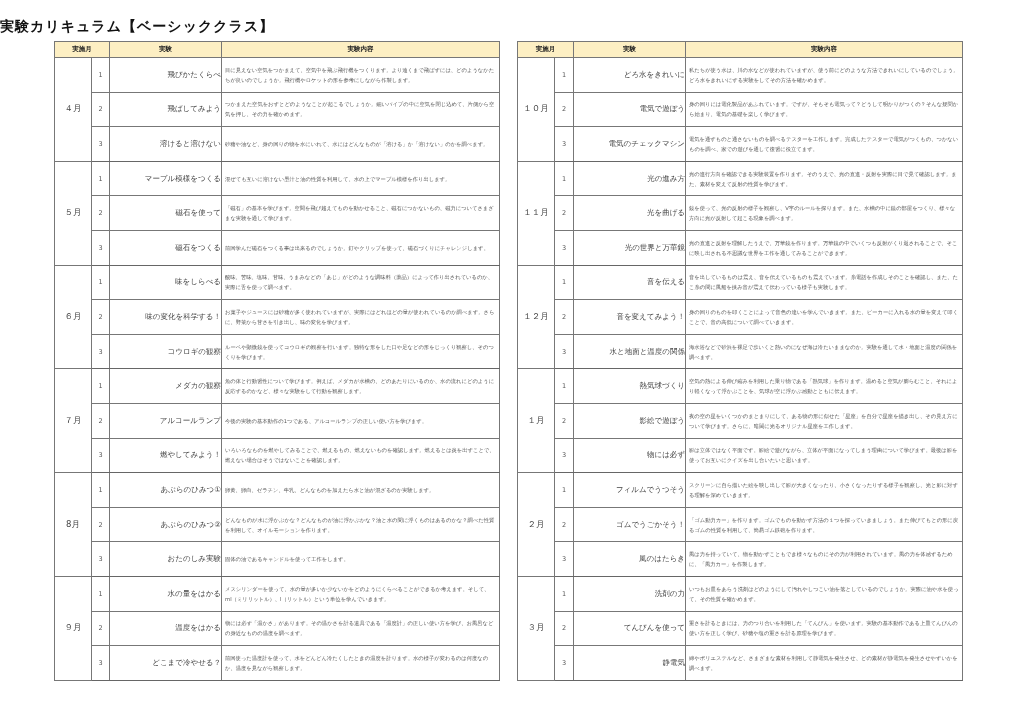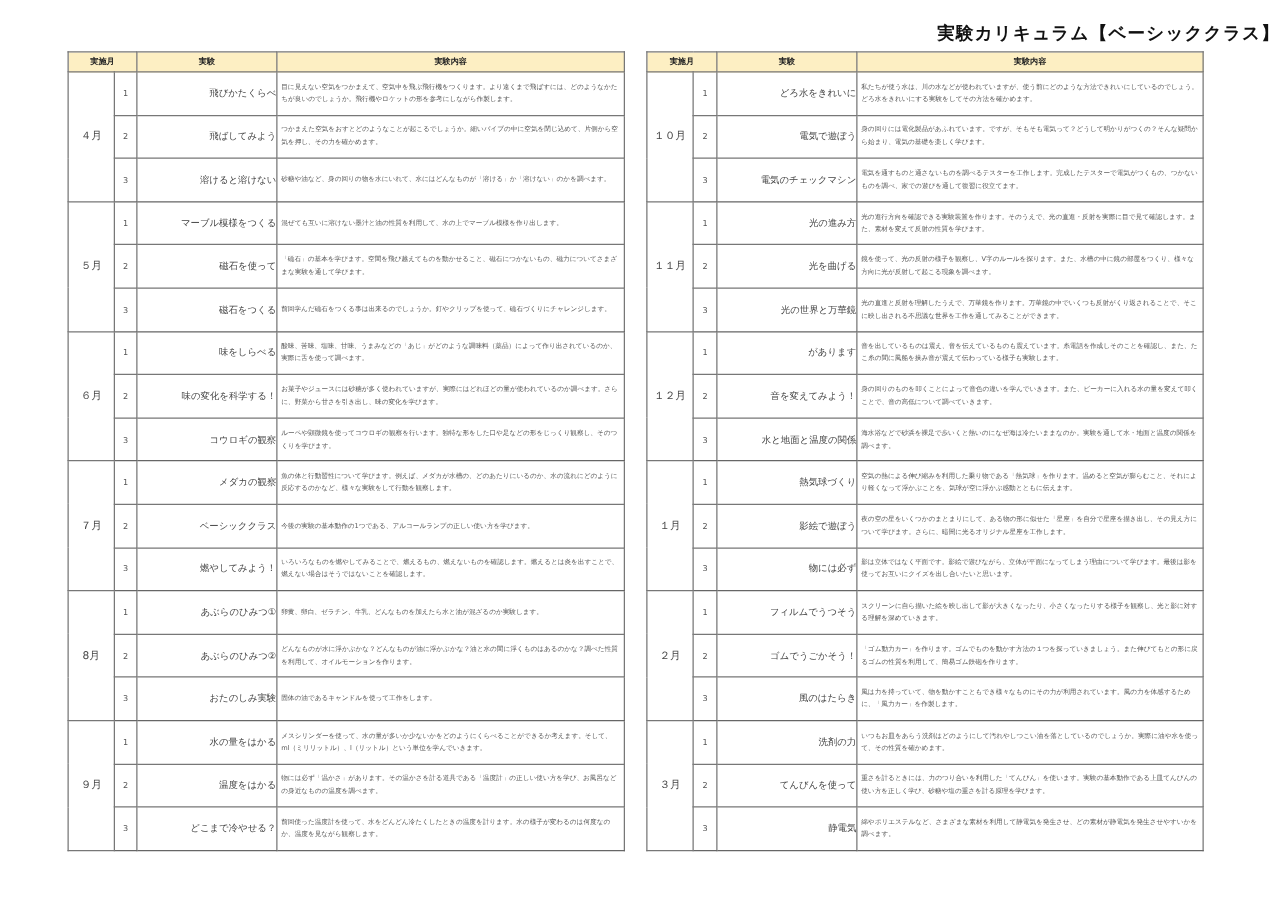--- a/index.html
+++ b/index.html
@@ -1,18 +1,18 @@
 <!DOCTYPE html>
 <html><head>
 <meta charset="utf-8">
 <style>
   html, body { margin:0; padding:0; background:#ffffff; }
   body { width:1024px; height:724px; position:relative; overflow:hidden;
          font-family:"DejaVu Sans", "Liberation Sans", sans-serif; color:#333; }
-  .title { position:absolute; top:18px; left:0; width:1024px; text-align:right;
+  .title { position:absolute; top:18px; left:0; width:1024px; text-align:left;
            font-size:14px; font-weight:bold; color:#111; letter-spacing:1px; }
   table.cur { position:absolute; top:41px; border-collapse:collapse; table-layout:fixed;padding-left:27px; }
   table.cur.left { left:54px; width:445px; }
   table.cur.right { left:517px; width:445px; }
   table.cur th, table.cur td { border:1px solid #777; padding:0; }
   table.cur th { background:#fdefc3; height:15px; font-size:6.5px; font-weight:bold; color:#222; text-align:center; }
   table.cur td { height:33.6px; }
   td.month { text-align:center; font-size:8.5px; color:#444; }
   td.num { text-align:center; font-size:6.5px; color:#555; }
   td.exp { text-align:right; font-size:7.5px; color:#444; }
@@ -89,21 +89,21 @@
         <td class="desc">ルーペや顕微鏡を使ってコウロギの観察を行います。独特な形をした口や足などの形をじっくり観察し、そのつくりを学びます。</td>
       </tr>
       <tr>
         <td class="month" rowspan="3">７月</td>
         <td class="num">1</td>
         <td class="exp">メダカの観察</td>
         <td class="desc">魚の体と行動習性について学びます。例えば、メダカが水槽の、どのあたりにいるのか、水の流れにどのように反応するのかなど、様々な実験をして行動を観察します。</td>
       </tr>
       <tr>
         <td class="num">2</td>
-        <td class="exp">ベーシッククラス</td>
+        <td class="exp">アルコールランプ</td>
         <td class="desc">今後の実験の基本動作の1つである、アルコールランプの正しい使い方を学びます。</td>
       </tr>
       <tr class="blockend">
         <td class="num">3</td>
         <td class="exp">燃やしてみよう！</td>
         <td class="desc">いろいろなものを燃やしてみることで、燃えるもの、燃えないものを確認します。燃えるとは炎を出すことで、燃えない場合はそうではないことを確認します。</td>
       </tr>
       <tr>
         <td class="month" rowspan="3">8月</td>
         <td class="num">1</td>
@@ -182,21 +182,21 @@
         <td class="desc">鏡を使って、光の反射の様子を観察し、V字のルールを探ります。また、水槽の中に鏡の部屋をつくり、様々な方向に光が反射して起こる現象を調べます。</td>
       </tr>
       <tr class="blockend">
         <td class="num">3</td>
         <td class="exp">光の世界と万華鏡</td>
         <td class="desc">光の直進と反射を理解したうえで、万華鏡を作ります。万華鏡の中でいくつも反射がくり返されることで、そこに映し出される不思議な世界を工作を通してみることができます。</td>
       </tr>
       <tr>
         <td class="month" rowspan="3">１２月</td>
         <td class="num">1</td>
-        <td class="exp">があります</td>
+        <td class="exp">音を伝える</td>
         <td class="desc">音を出しているものは震え、音を伝えているものも震えています。糸電話を作成しそのことを確認し、また、たこ糸の間に風船を挟み音が震えて伝わっている様子も実験します。</td>
       </tr>
       <tr>
         <td class="num">2</td>
         <td class="exp">音を変えてみよう！</td>
         <td class="desc">身の回りのものを叩くことによって音色の違いを学んでいきます。また、ビーカーに入れる水の量を変えて叩くことで、音の高低について調べていきます。</td>
       </tr>
       <tr class="blockend">
         <td class="num">3</td>
         <td class="exp">水と地面と温度の関係</td>

